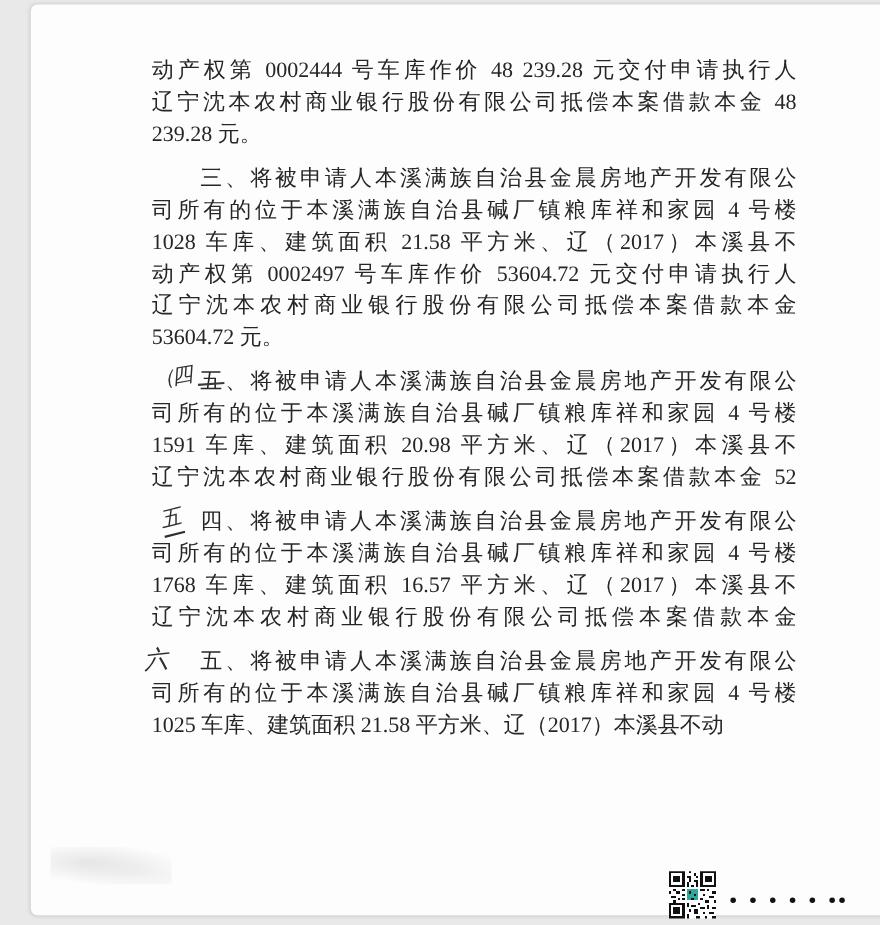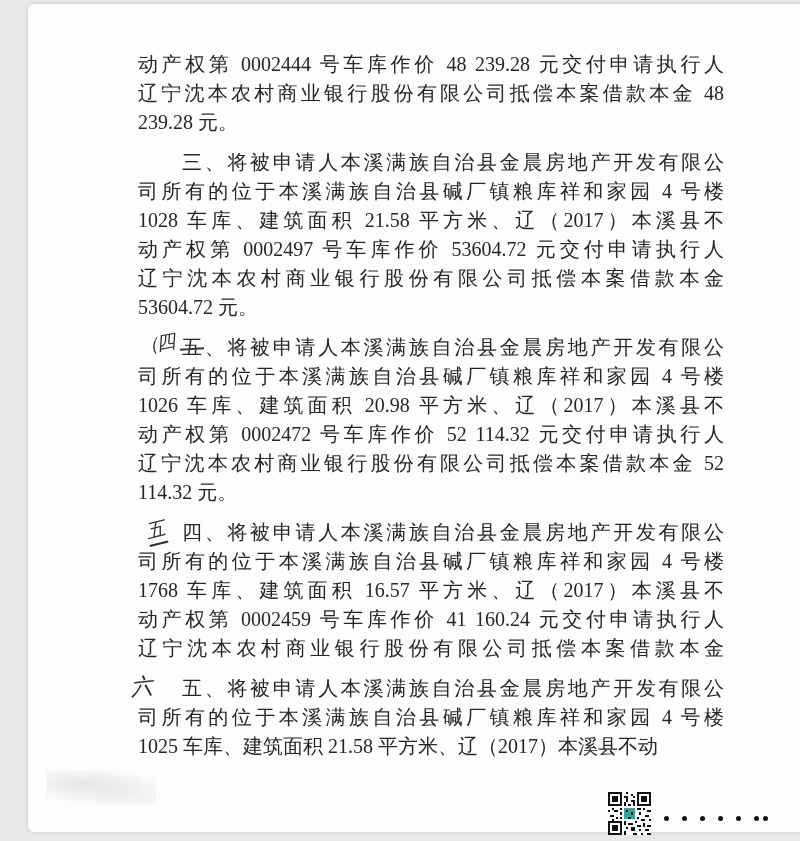--- a/index.html
+++ b/index.html
@@ -76,30 +76,27 @@
         <div class="line indent justify">三、将被申请人本溪满族自治县金晨房地产开发有限公</div>
         <div class="line justify">司所有的位于本溪满族自治县碱厂镇粮库祥和家园 4 号楼</div>
         <div class="line justify">1028 车库、建筑面积 21.58 平方米、辽（2017）本溪县不</div>
         <div class="line justify">动产权第 0002497 号车库作价 53604.72 元交付申请执行人</div>
         <div class="line justify">辽宁沈本农村商业银行股份有限公司抵偿本案借款本金</div>
         <div class="line">53604.72 元。</div>
       </div>
       <div class="paragraph">
         <div class="line indent justify"><span class="hw hw-2">（四</span><span class="struck">五</span>、将被申请人本溪满族自治县金晨房地产开发有限公</div>
         <div class="line justify">司所有的位于本溪满族自治县碱厂镇粮库祥和家园 4 号楼</div>
-        <div class="line justify">1026 车库、建筑面积 20.98 平方米、辽（2017）本溪县不</div>
-        <div class="line justify">动产权第 0002472 号车库作价 52 114.32 元交付申请执行人</div>
+        <div class="line justify">1591 车库、建筑面积 20.98 平方米、辽（2017）本溪县不</div>
         <div class="line justify">辽宁沈本农村商业银行股份有限公司抵偿本案借款本金 52</div>
-        <div class="line">114.32 元。</div>
       </div>
       <div class="paragraph">
         <div class="line indent justify"><span class="hw hw-3">五</span>四、将被申请人本溪满族自治县金晨房地产开发有限公</div>
         <div class="line justify">司所有的位于本溪满族自治县碱厂镇粮库祥和家园 4 号楼</div>
         <div class="line justify">1768 车库、建筑面积 16.57 平方米、辽（2017）本溪县不</div>
-        <div class="line justify">动产权第 0002459 号车库作价 41 160.24 元交付申请执行人</div>
         <div class="line justify">辽宁沈本农村商业银行股份有限公司抵偿本案借款本金</div>
       </div>
       <div class="paragraph">
         <div class="line indent justify"><span class="hw hw-4">六</span>五、将被申请人本溪满族自治县金晨房地产开发有限公</div>
         <div class="line justify">司所有的位于本溪满族自治县碱厂镇粮库祥和家园 4 号楼</div>
         <div class="line">1025 车库、建筑面积 21.58 平方米、辽（2017）本溪县不动</div>
       </div>
     </div>
 
   <div class="smudge"></div>

